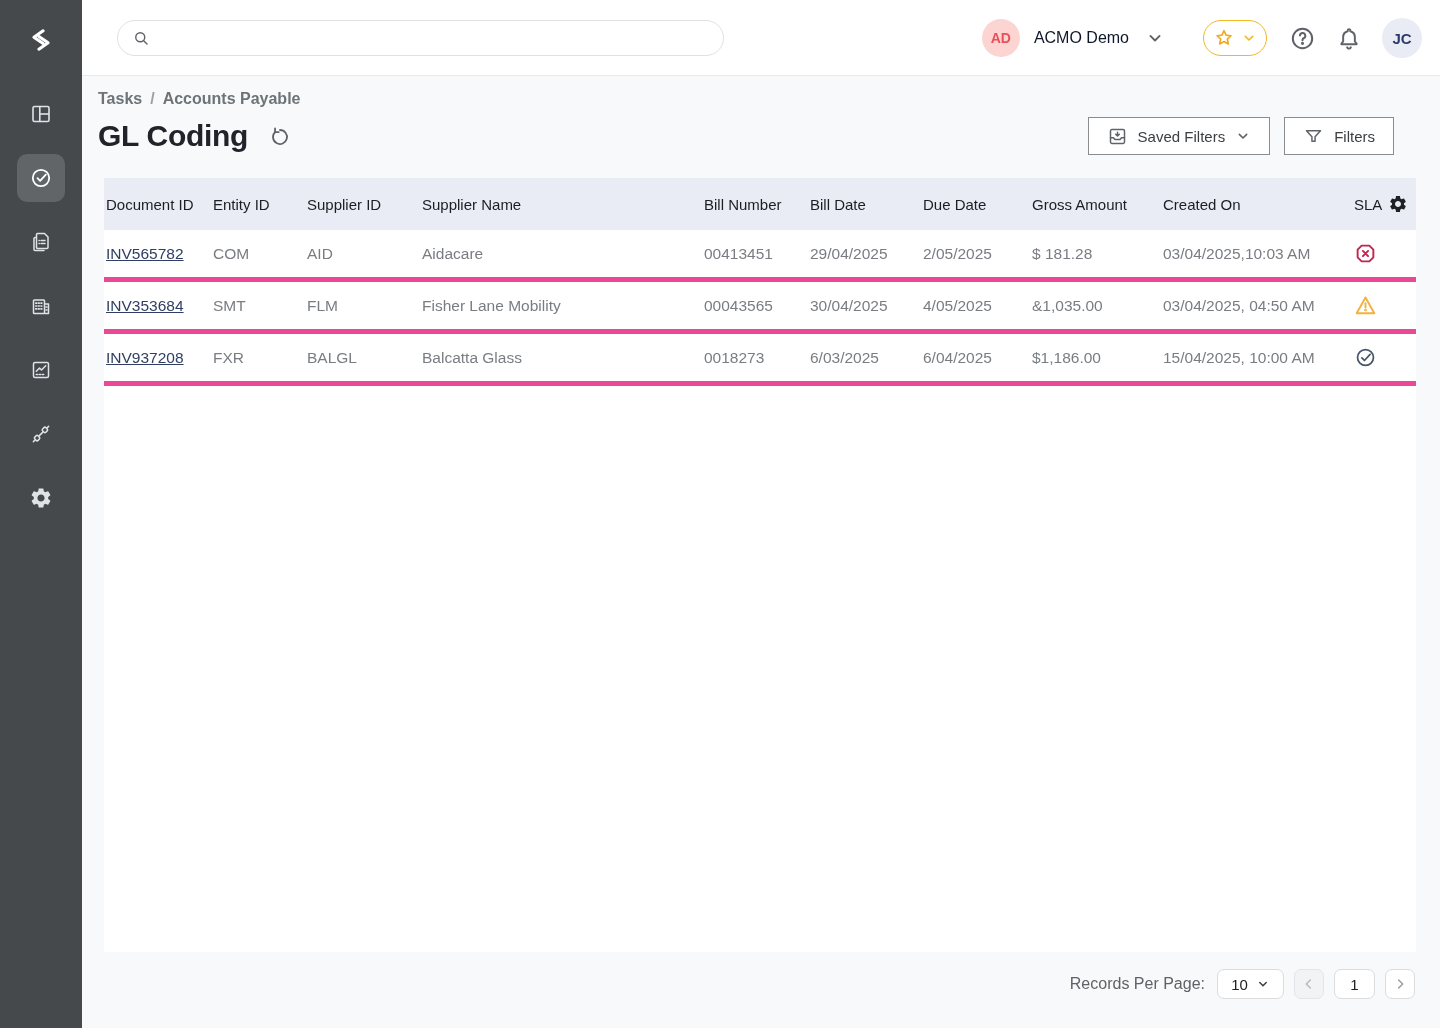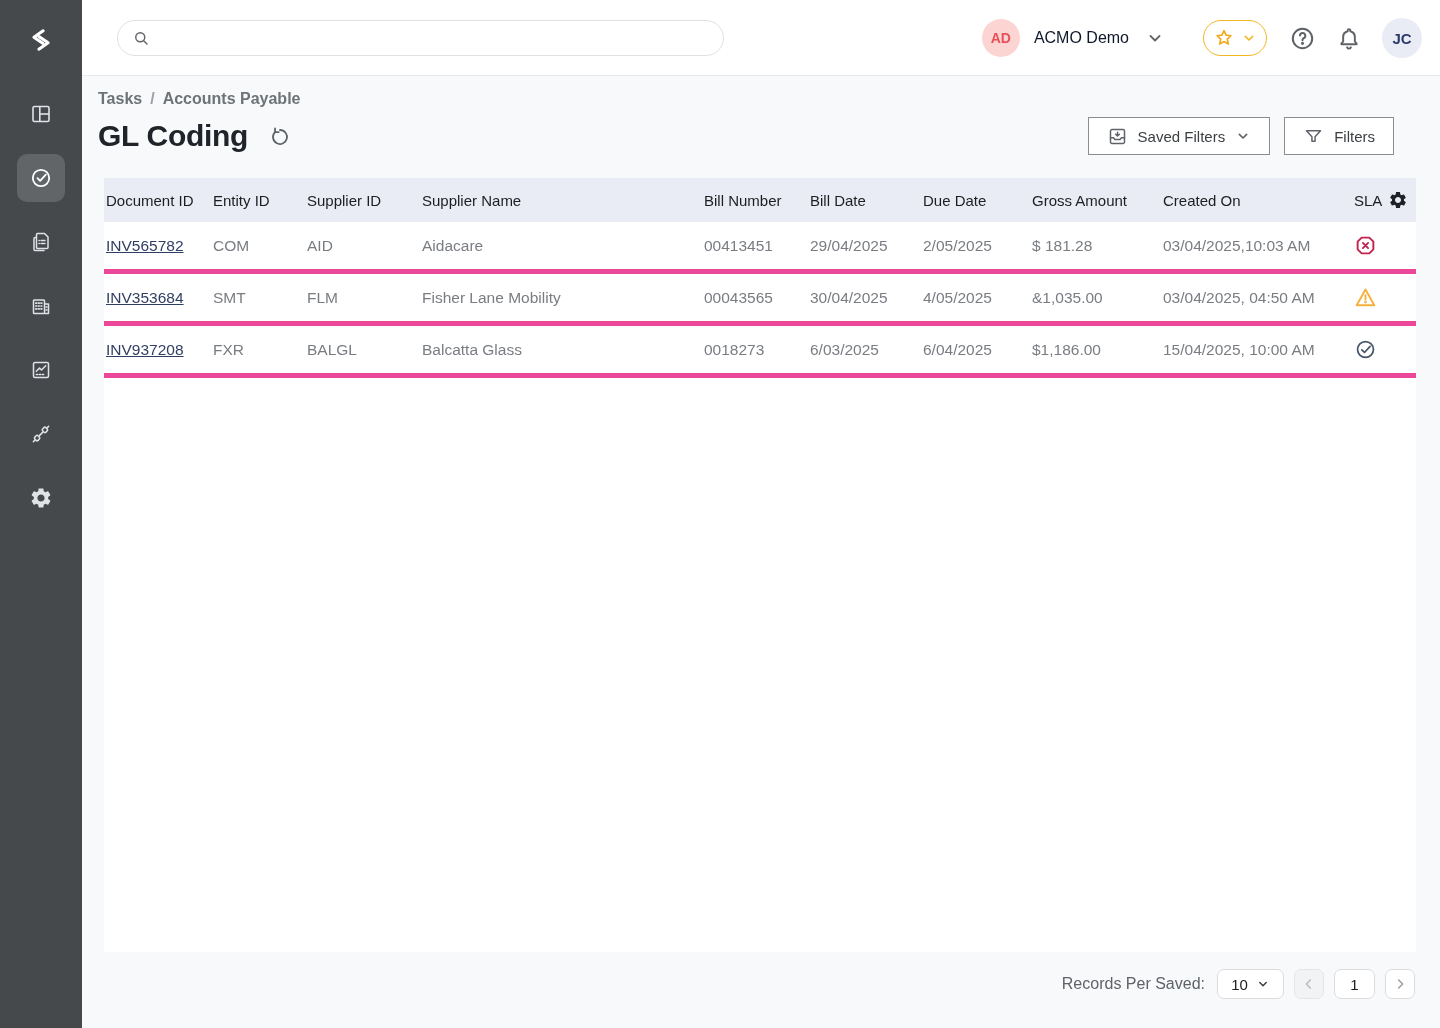--- a/index.html
+++ b/index.html
@@ -41,21 +41,21 @@
   .title-row { margin-top:6px; display:flex; align-items:center; padding-right:46px; height:44px; }
   .page-title { font-size:30px; font-weight:bold; color:#20242a; letter-spacing:-0.3px; }
   .refresh-btn { margin-left:20px; margin-top:2px; }
   .title-spacer { flex:1; }
   .tool-btn { height:38px; background:#fff; border:1px solid #898d90; border-radius:0; display:flex; align-items:center; gap:10px; padding:0 18px; font-size:15px; color:#3c4043; cursor:pointer; font-family:"Liberation Sans", sans-serif; }
   .tool-btn + .tool-btn { margin-left:14px; }
 
   
   .table-card { margin:20px 24px 0 6px; background:#ffffff; height:774px; overflow:hidden; }
   .grid { display:grid; grid-template-columns:107px 94px 115px 282px 106px 113px 109px 131px 191px 1fr; align-items:center; padding-left:2px; }
-  .thead { background:#e9ecf4; height:44px; font-size:15px; font-weight:500; color:#1c1e21; }
+  .thead { background:#e9ecf4; height:52px; font-size:15px; font-weight:500; color:#1c1e21; }
   .th { padding-right:8px; white-space:nowrap; }
   .th-sla { display:flex; align-items:center; justify-content:space-between; padding-right:8px; }
   .trow { height:52px; border-bottom:5px solid #ec4899; font-size:15.5px; color:#797d82; }
   .td { padding-right:8px; white-space:nowrap; overflow:hidden; }
   .doclink { color:#2f3e62; text-decoration:underline; cursor:pointer; }
   .sla-cell { display:flex; align-items:center; }
   .sla-cell svg { width:23px; height:23px; }
   .gear-dark { color:#202124; cursor:pointer; }
 
   
@@ -288,21 +288,21 @@
       <svg viewBox="0 0 24 24" fill="none" stroke="#475569" stroke-width="1.8" stroke-linecap="round" stroke-linejoin="round">
         <circle cx="12" cy="12" r="8.3"></circle>
         <path d="M8.2 12.4 l2.7 2.7 L16.8 8.8"></path>
       </svg>
     </div>
   </div>
 </div>
       </div>
 
       <div class="pager">
-        <span class="pager-label">Records Per Saved:</span>
+        <span class="pager-label">Records Per Page:</span>
         <div class="pp-select">
           <span>10</span>
           <svg width="14" height="14" viewBox="0 0 24 24" fill="none" stroke="#3c4043" stroke-width="2.6" stroke-linecap="round" stroke-linejoin="round">
               <path d="M6.5 9.5 l5.5 5.5 5.5 -5.5"></path>
             </svg>
         </div>
         <div class="pg-btn pg-prev">
           <svg width="16" height="16" viewBox="0 0 24 24" fill="none" stroke="currentColor" stroke-width="2.4" stroke-linecap="round" stroke-linejoin="round">
               <polyline points="14,6 8,12 14,18"></polyline>
             </svg>

